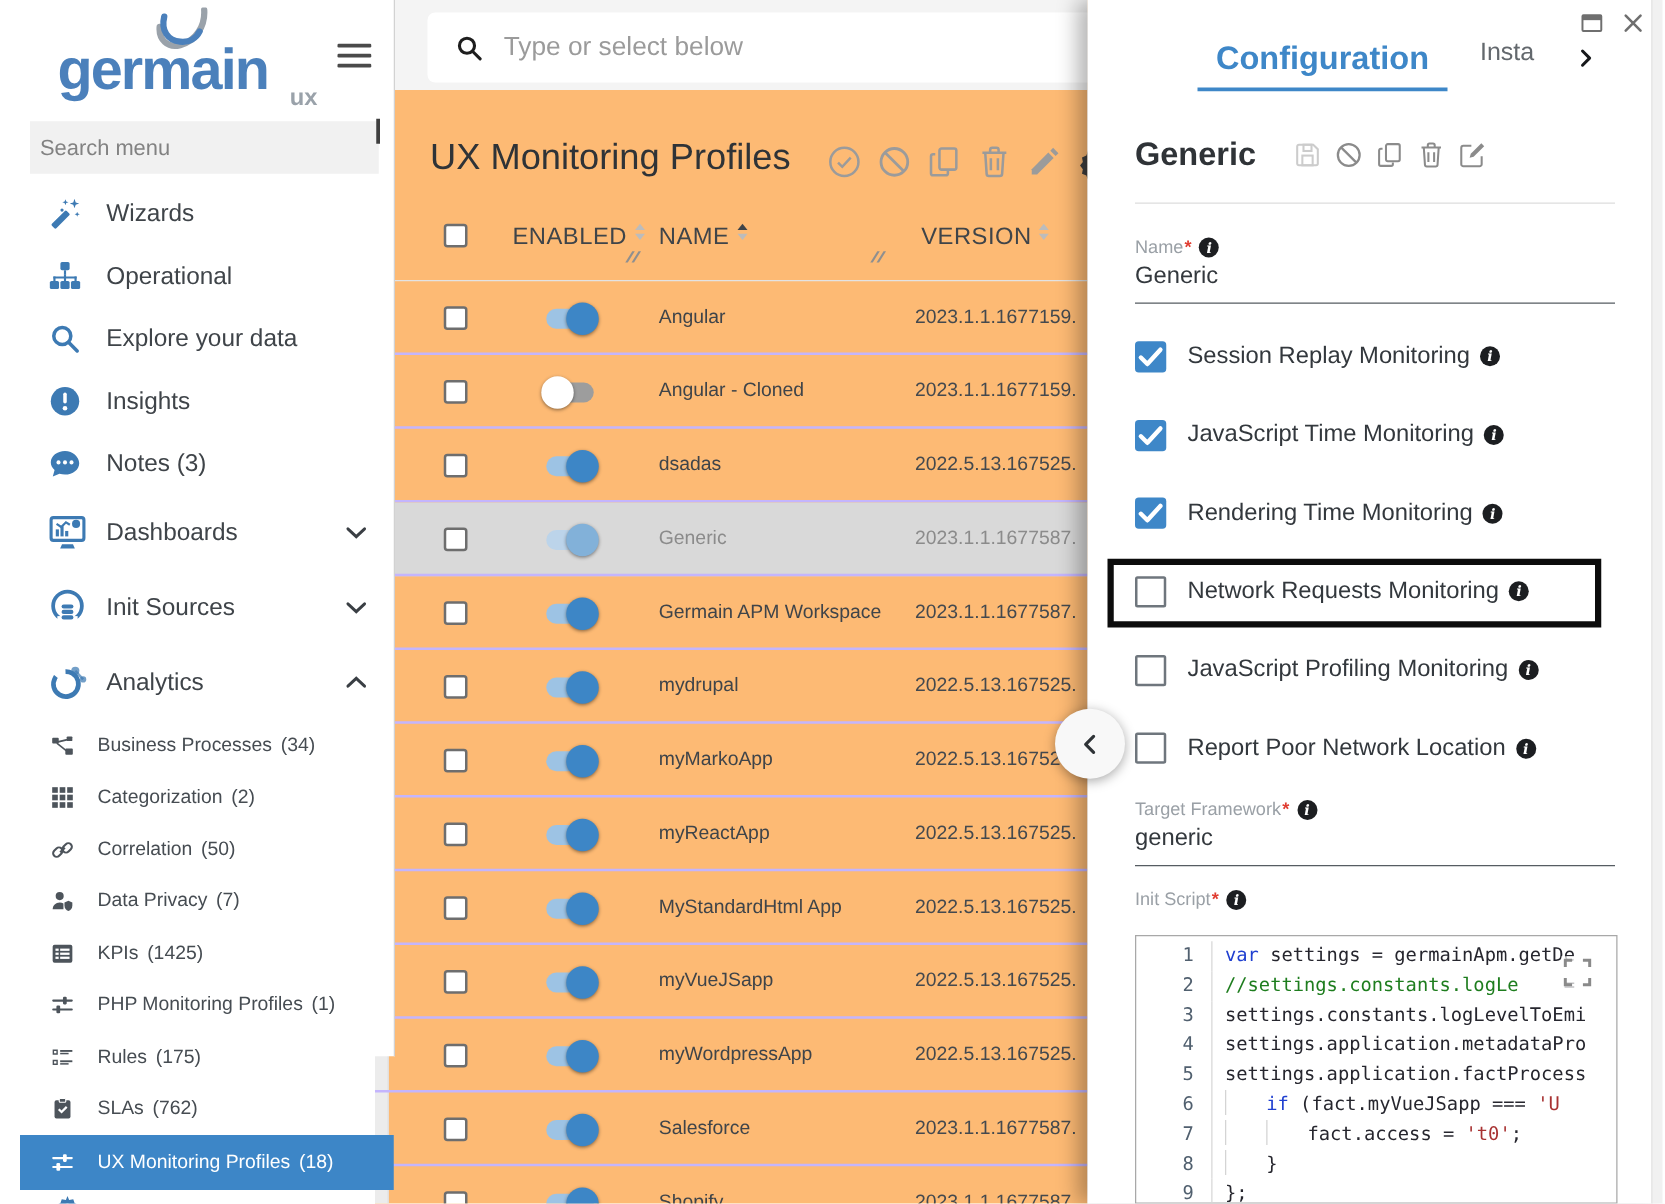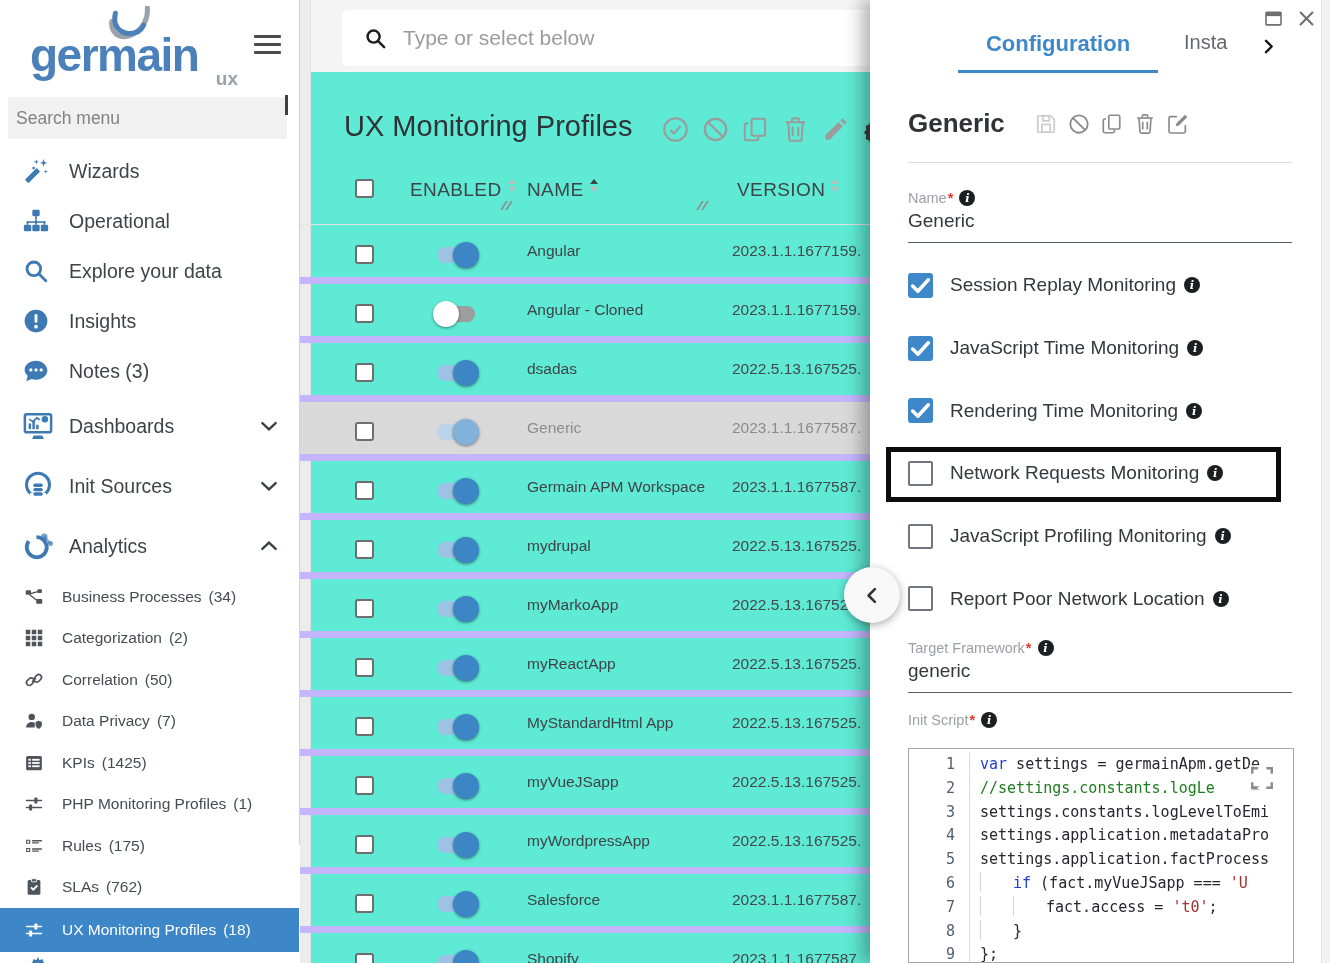--- a/index.html
+++ b/index.html
@@ -2,21 +2,21 @@
 <html><head>
 <meta charset="utf-8">
 <style>
   * { margin:0; padding:0; box-sizing:border-box; }
   body { font-family:"Liberation Sans","DejaVu Sans",sans-serif; background:#fff; }
   .screen { position:relative; width:1332px; height:963px; background:#fff; overflow:hidden; }
   .icon { display:inline-flex; align-items:center; justify-content:center; }
   .icon svg { width:100%; height:100%; display:block; }
 
   
-  .sidebar { position:absolute; left:0; top:0; width:300px; height:845px; background:#fff; border-right:1px solid #d2d2d2; z-index:5; }
+  .sidebar { position:absolute; left:16px; top:0; width:300px; height:845px; background:#fff; border-right:1px solid #d2d2d2; z-index:5; }
   .logo { position:absolute; left:30px; top:6px; width:190px; height:88px; }
   .swoosh { position:absolute; left:70px; top:0; width:60px; height:42px; }
   .brand { position:absolute; left:0; top:26px; font-size:46px; font-weight:700; letter-spacing:-1.5px; color:#4b80bb; line-height:1; }
   .brand-sub { position:absolute; right:-18px; top:62px; font-size:19px; font-weight:600; color:#9aa2aa; }
   .hamburger { position:absolute; right:18px; top:35px; width:27px; height:20px; cursor:pointer; }
   .hamburger i { display:block; height:3px; background:#4a4a4a; margin-bottom:5px; border-radius:1px; }
   .side-search { position:absolute; left:8px; top:97px; width:279px; height:42px; background:#f1f1f1; border:0; outline:none; padding:0 10px 0 8px; font-size:17.5px; color:#555; font-family:inherit; }
   .side-search::placeholder { color:#828282; }
   .side-thumb { position:absolute; right:11px; top:95px; width:3px; height:20px; background:#3f3f3f; }
   .menu { position:absolute; top:146px; left:0; right:0; }
@@ -27,21 +27,21 @@
   .chev { margin-left:auto; width:20px; height:20px; color:#3a3f44; }
   .submenu { position:absolute; top:576px; left:0; right:0; }
   .sub-item { display:flex; align-items:center; height:41.5px; padding-left:24px; font-size:15.5px; color:#464c52; cursor:pointer; }
   .sub-ic { width:20px; height:18px; margin-right:18px; color:#4d545b; flex:none; }
   .sub-count { margin-left:7px; }
   .sub-item.selected { height:44px; background:#3d86c7; color:#fff; }
   .sub-item.selected .sub-ic { color:#fff; }
   .gear-peek { position:absolute; top:955px; left:26px; width:24px; height:24px; color:#3d7ab3; }
 
   
-  .mid { position:absolute; left:300px; top:0; width:570px; height:963px; background:#5eead4; overflow:hidden; }
+  .mid { position:absolute; left:300px; top:0; width:570px; height:963px; background:#fdba74; overflow:hidden; }
   .mid-gutter { position:absolute; left:0; top:0; width:11px; height:963px; background:#ececec; border-right:1px solid #e0e0e0; }
   .mid-top { position:absolute; left:11px; top:0; width:600px; height:72px; background:#f4f4f4; }
   .mid-search { position:absolute; left:42px; top:10px; width:560px; height:56px; background:#fff; border-radius:6px; display:flex; align-items:center; padding-left:22px; }
   .mid-search .icon { width:23px; height:23px; color:#1e1e1e; margin-right:16px; }
   .mid-search input { flex:1; border:0; outline:none; font-size:21px; color:#444; font-family:inherit; background:transparent; }
   .mid-search input::placeholder { color:#9b9b9b; }
   .mid-title { position:absolute; left:44px; top:110px; font-size:29px; color:#2f3337; }
   .mid-toolbar { position:absolute; left:362px; top:116px; display:flex; gap:13px; color:#9b9b9b; }
   .mid-toolbar .tool { width:27px; height:27px; cursor:pointer; }
   .mid-toolbar .tool.dark { color:#3f3f3f; }
@@ -50,38 +50,38 @@
   .thead .tcheck { position:absolute; left:55px; top:14px; }
   .th { position:absolute; top:14px; display:flex; gap:6px; font-size:19px; font-weight:400; letter-spacing:.4px; color:#3f4449; cursor:pointer; }
   .sort { display:inline-flex; flex-direction:column; gap:2.5px; }
   .tri-up { width:0; height:0; border-left:4.5px solid transparent; border-right:4.5px solid transparent; border-bottom:5.5px solid #bcbcbc; }
   .tri-down { width:0; height:0; border-left:4.5px solid transparent; border-right:4.5px solid transparent; border-top:5.5px solid #bcbcbc; }
   .tri-up.active { border-bottom-color:#3f4449; }
   .rz { position:absolute; top:36px; width:12px; height:10px; cursor:col-resize; }
   .rz i { position:absolute; top:0; width:1.6px; height:9px; background:#8f8f8f; transform:skewX(-32deg); }
   .rz i:first-child { left:3px; } .rz i:last-child { left:8px; }
   .tbody { position:absolute; left:0; top:225px; width:570px; }
-  .trow { position:relative; height:59px; border-bottom:7px solid #c4b5fd;padding-left:18px; }
+  .trow { position:relative; height:59px; border-bottom:2px solid #c4b5fd;padding-left:18px; }
   .trow .tcheck { position:absolute; left:55px; top:20px; }
   .toggle { position:absolute; left:133px; top:17px; width:46px; height:26px; cursor:pointer; }
   .toggle .track { position:absolute; left:4px; top:5px; width:38px; height:16px; border-radius:8px; }
   .toggle .knob { position:absolute; top:0; width:26px; height:26px; border-radius:50%; box-shadow:0 1px 3px rgba(0,0,0,.45); }
   .toggle.on .track { background:#9dc3e4; } .toggle.on .knob { right:0; background:#3d86c6; }
   .toggle.off .track { background:#9d9d9d; } .toggle.off .knob { left:0; background:#fff; }
   .toggle.muted .track { background:#bcd4ea; } .toggle.muted .knob { right:0; background:#82b1d9; }
   .tname { position:absolute; left:227px; top:50%; transform:translateY(-50%); font-size:15.5px; color:#3f4449; white-space:nowrap; }
   .tver { position:absolute; left:432px; right:0; top:50%; transform:translateY(-50%); font-size:15.5px; color:#44494e; white-space:nowrap; overflow:hidden; }
   .trow.sel { background:#d9d9d9; }
   .trow.sel .tname, .trow.sel .tver { color:#8b8b8b; }
 
   
   .detail { position:absolute; left:870px; top:0; width:462px; height:963px; background:#fff; box-shadow:-8px 0 16px rgba(0,0,0,.30); z-index:10; }
   .win-controls { position:absolute; top:9px; right:16px; display:flex; gap:14px; color:#6f6f6f; }
   .win-controls .wbtn { width:19px; height:19px; cursor:pointer; }
-  .tab-config { position:absolute; left:88px; top:31px; width:200px; text-align:center; font-size:22px; font-weight:600; color:#3e87c8; cursor:pointer; }
+  .tab-config { position:absolute; left:88px; top:31px; width:200px; text-align:center; font-size:26px; font-weight:600; color:#3e87c8; cursor:pointer; }
   .tab-underline { position:absolute; left:88px; top:70px; width:200px; height:3px; background:#3e87c8; }
   .tab-insta { position:absolute; left:314px; top:31px; width:62px; font-size:20px; color:#63686d; white-space:nowrap; overflow:hidden; cursor:pointer; }
   .tab-next { position:absolute; left:390px; top:38px; width:17px; height:17px; color:#17191b; cursor:pointer; }
   .d-head { position:absolute; left:38px; top:108px; display:flex; align-items:center; }
   .d-title { font-size:26px; font-weight:700; color:#2f3337; }
   .d-tools { display:flex; gap:11px; margin-left:30px; color:#8b8b8b; }
   .d-tools .tool { width:22px; height:22px; cursor:pointer; }
   .d-tools .tool.disabled { color:#cccccc; }
   .d-divider { position:absolute; left:38px; top:162px; width:384px; height:1px; background:#ddd; }
   .f-label { font-size:14.5px; color:#9aa0a6; display:flex; align-items:center; }

